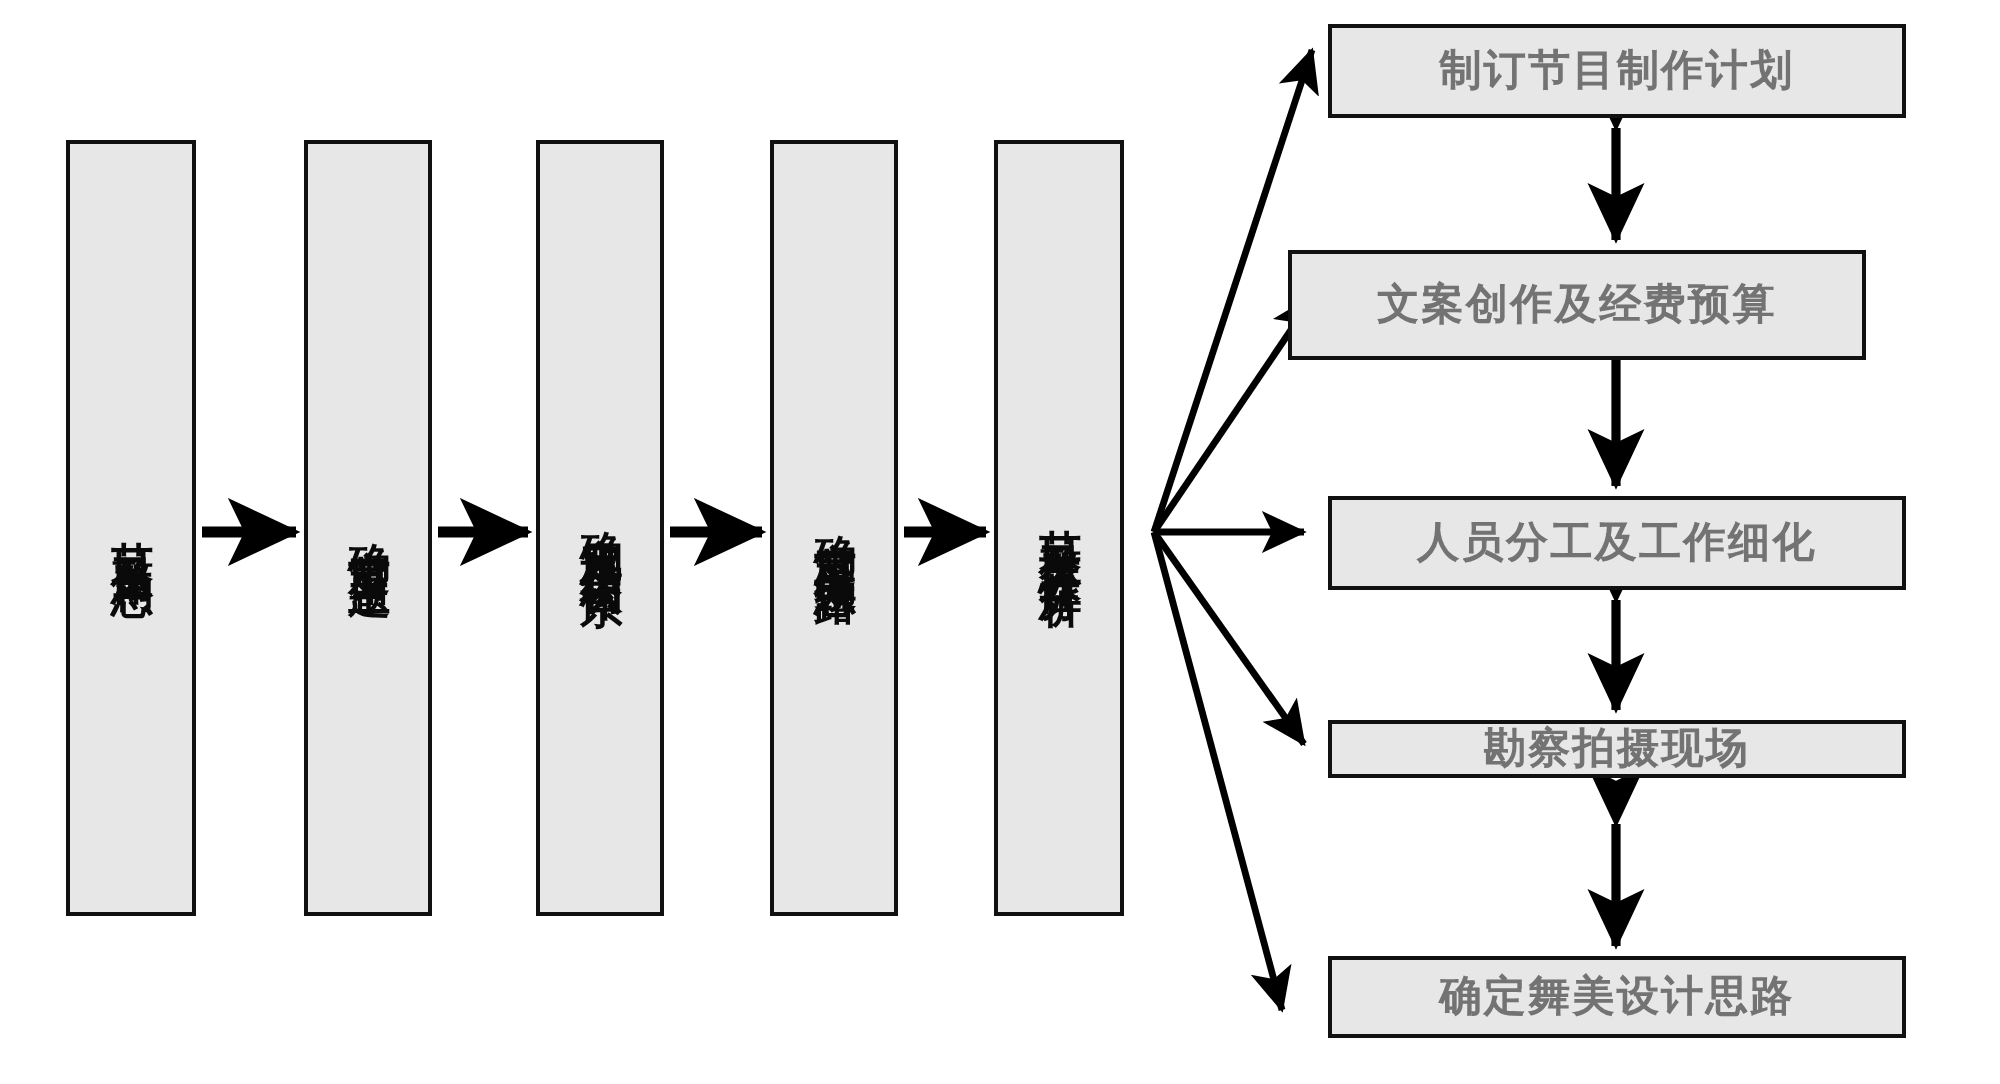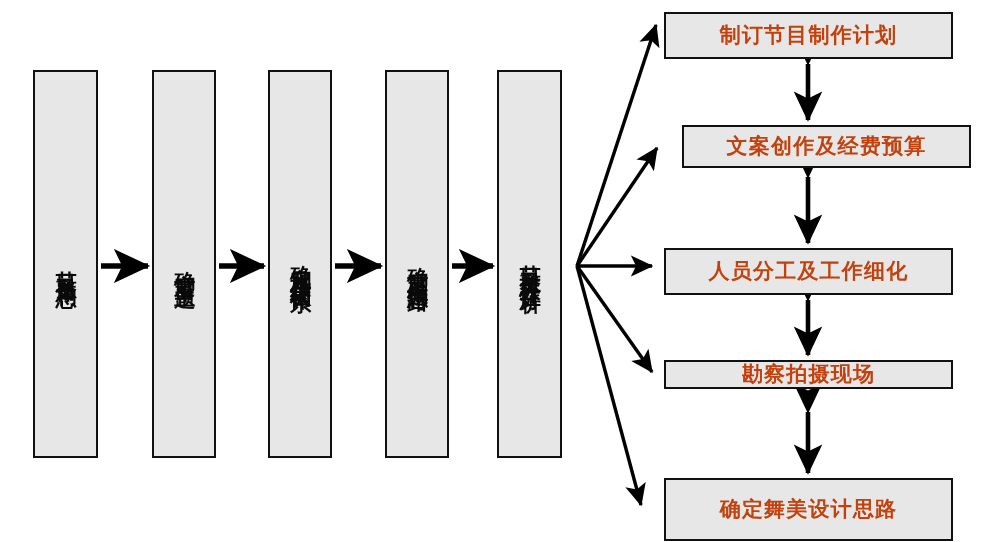--- a/index.html
+++ b/index.html
@@ -45,21 +45,21 @@
     letter-spacing:3.5px;
     color:#0a0a0a;
     text-align:center;
     white-space:nowrap;
   }
   
   .node.horizontal .htext{
     font-size:21px;
     font-weight:700;
     letter-spacing:1.2px;
-    color:#c2410c;
+    color:#737373;
     white-space:nowrap;
     line-height:1;
   }
 </style>
 </head>
 <body>
 
 <div id="canvas">
 
   <svg id="wires" viewBox="0 0 1000 542" xmlns="http://www.w3.org/2000/svg">
@@ -95,27 +95,27 @@
       </div>
       <div class="node vertical" style="left: 385px; top: 70px; width: 64px; height: 388px;">
         <span class="vtext">确定节目编排思路</span>
       </div>
       <div class="node vertical" style="left: 497px; top: 70px; width: 65px; height: 388px;">
         <span class="vtext">节目整体可行性分析</span>
       </div>
       <div class="node horizontal" style="left: 664px; top: 12px; width: 289px; height: 47px;">
         <span class="htext">制订节目制作计划</span>
       </div>
-      <div class="node horizontal" style="left: 682px; top: 125px; width: 289px; height: 43px;">
+      <div class="node horizontal" style="left: 644px; top: 125px; width: 289px; height: 55px;">
         <span class="htext">文案创作及经费预算</span>
       </div>
       <div class="node horizontal" style="left: 664px; top: 248px; width: 289px; height: 47px;">
         <span class="htext">人员分工及工作细化</span>
       </div>
       <div class="node horizontal" style="left: 664px; top: 360px; width: 289px; height: 29px;">
         <span class="htext">勘察拍摄现场</span>
       </div>
-      <div class="node horizontal" style="left: 664px; top: 478px; width: 289px; height: 63px;">
+      <div class="node horizontal" style="left: 664px; top: 478px; width: 289px; height: 41px;">
         <span class="htext">确定舞美设计思路</span>
       </div>
     </div>
 
 </div>
 
 </body></html>

